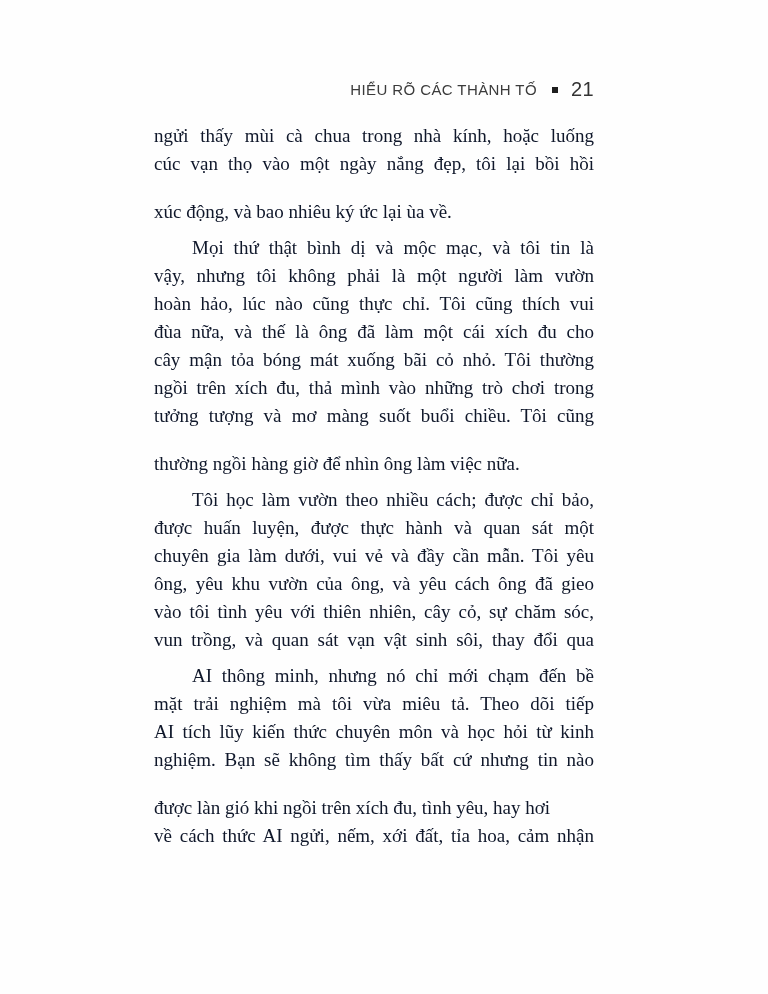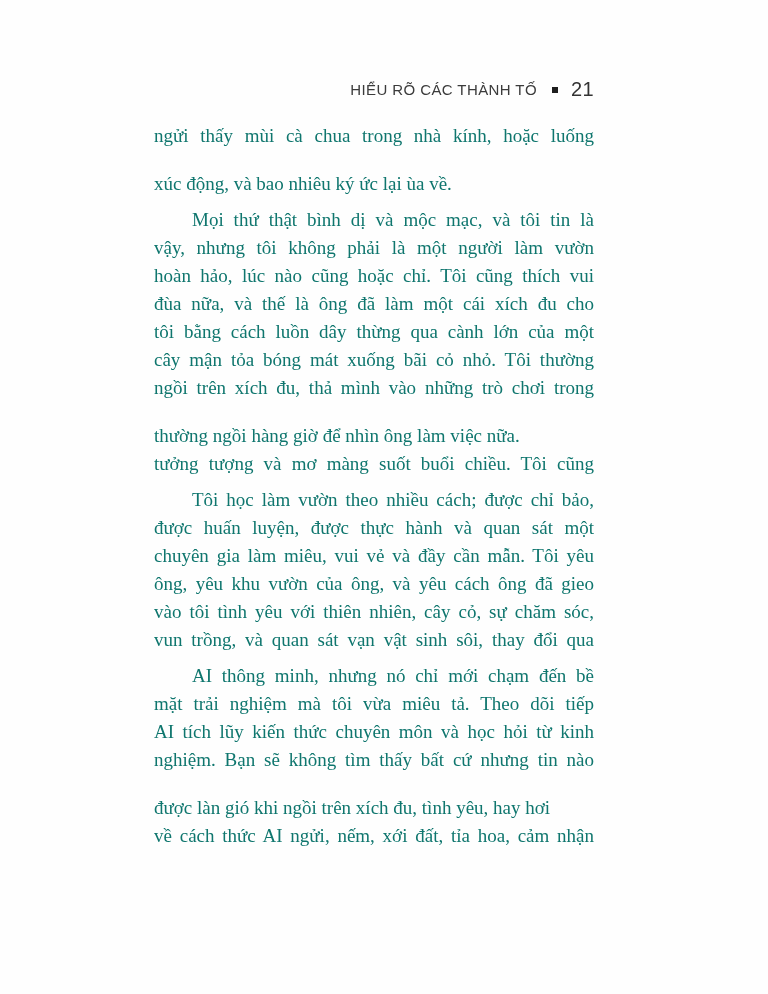--- a/index.html
+++ b/index.html
@@ -43,21 +43,21 @@
     color: #333333;
   }
   .body-text {
     position: absolute;
     top: 122px;
     left: 154px;
     width: 440px;
     font-family: "Liberation Serif", "DejaVu Serif", serif;
     font-size: 19px;
     line-height: 28px;
-    color: #0f766e;
+    color: #0f172a;
   }
   .para {
     margin: 0 0 8px 0;
     padding: 0;
   }
   .line {
     display: block;
     text-align: justify;
     text-align-last: justify;
     white-space: normal;
@@ -76,37 +76,37 @@
 <div class="page">
   <header class="running-header">
     <span class="chapter-title">HIỂU RÕ CÁC THÀNH TỐ</span>
     <span class="square-bullet"></span>
     <span class="page-number">21</span>
   </header>
 
   <main class="body-text" id="body-text">
       <p class="para">
         <span class="line">ngửi thấy mùi cà chua trong nhà kính, hoặc luống</span>
+        <span class="line">cúc vạn thọ vào một ngày nắng đẹp, tôi lại bồi hồi</span>
         <span class="line last">xúc động, và bao nhiêu ký ức lại ùa về.</span>
       </p>
       <p class="para">
         <span class="line indent">Mọi thứ thật bình dị và mộc mạc, và tôi tin là</span>
         <span class="line">vậy, nhưng tôi không phải là một người làm vườn</span>
-        <span class="line">hoàn hảo, lúc nào cũng hoặc chỉ. Tôi cũng thích vui</span>
+        <span class="line">hoàn hảo, lúc nào cũng thực chỉ. Tôi cũng thích vui</span>
         <span class="line">đùa nữa, và thế là ông đã làm một cái xích đu cho</span>
-        <span class="line">tôi bằng cách luồn dây thừng qua cành lớn của một</span>
         <span class="line">cây mận tỏa bóng mát xuống bãi cỏ nhỏ. Tôi thường</span>
         <span class="line">ngồi trên xích đu, thả mình vào những trò chơi trong</span>
+        <span class="line">tưởng tượng và mơ màng suốt buổi chiều. Tôi cũng</span>
         <span class="line last">thường ngồi hàng giờ để nhìn ông làm việc nữa.</span>
-        <span class="line">tưởng tượng và mơ màng suốt buổi chiều. Tôi cũng</span>
       </p>
       <p class="para">
         <span class="line indent">Tôi học làm vườn theo nhiều cách; được chỉ bảo,</span>
         <span class="line">được huấn luyện, được thực hành và quan sát một</span>
-        <span class="line">chuyên gia làm miêu, vui vẻ và đầy cần mẫn. Tôi yêu</span>
+        <span class="line">chuyên gia làm dưới, vui vẻ và đầy cần mẫn. Tôi yêu</span>
         <span class="line">ông, yêu khu vườn của ông, và yêu cách ông đã gieo</span>
         <span class="line">vào tôi tình yêu với thiên nhiên, cây cỏ, sự chăm sóc,</span>
         <span class="line">vun trồng, và quan sát vạn vật sinh sôi, thay đổi qua</span>
       </p>
       <p class="para">
         <span class="line indent">AI thông minh, nhưng nó chỉ mới chạm đến bề</span>
         <span class="line">mặt trải nghiệm mà tôi vừa miêu tả. Theo dõi tiếp</span>
         <span class="line">AI tích lũy kiến thức chuyên môn và học hỏi từ kinh</span>
         <span class="line">nghiệm. Bạn sẽ không tìm thấy bất cứ nhưng tin nào</span>
         <span class="line last">được làn gió khi ngồi trên xích đu, tình yêu, hay hơi</span>

